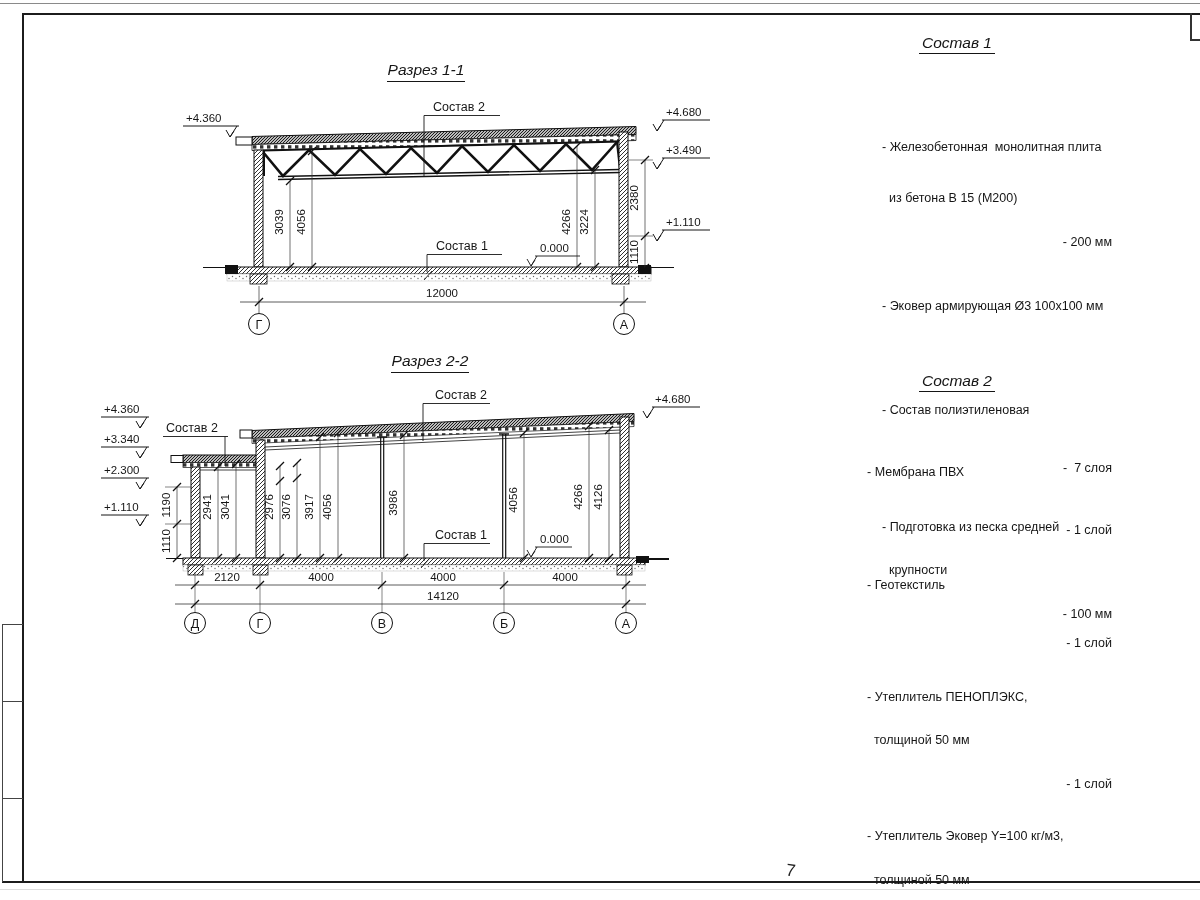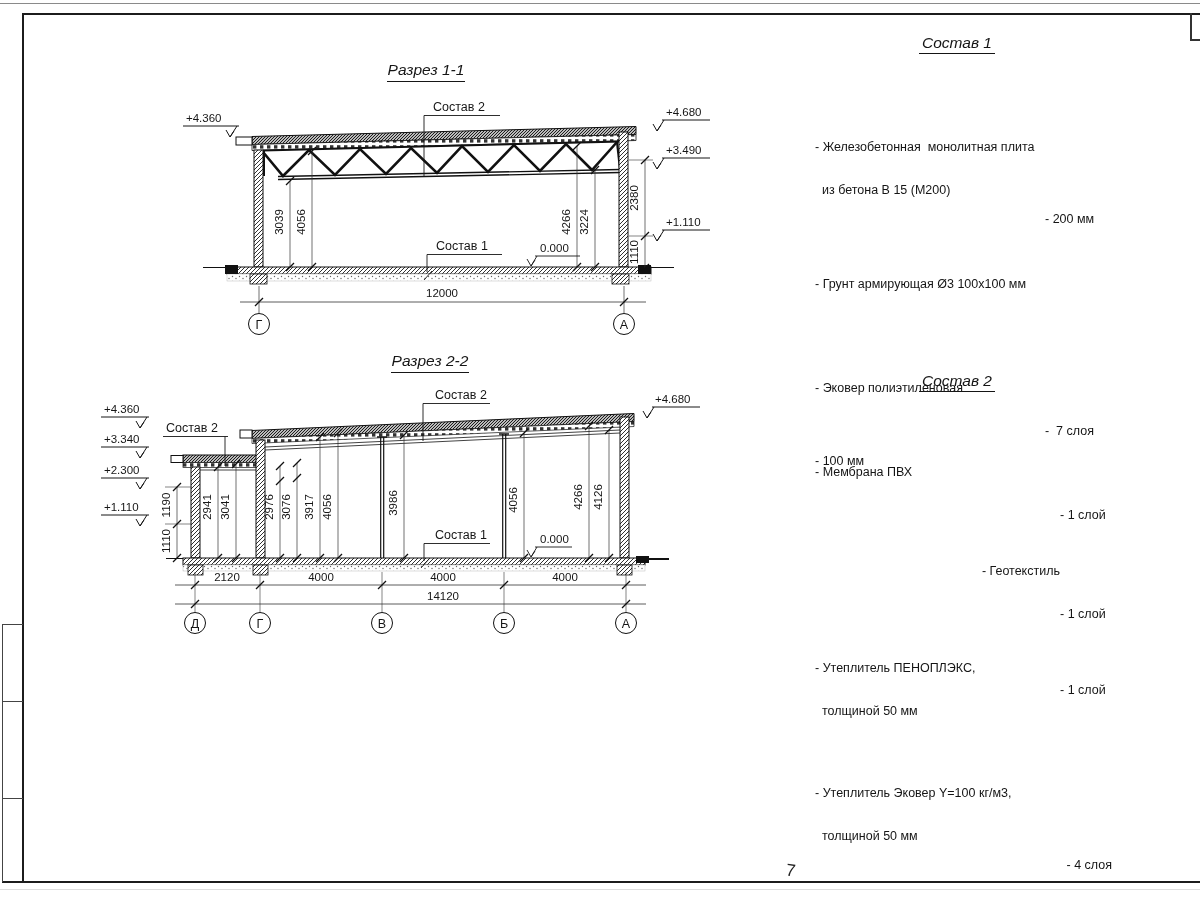--- a/index.html
+++ b/index.html
@@ -5,21 +5,21 @@
   html,body{margin:0;padding:0;background:#fff;}
   .sheet{position:relative;width:1200px;height:900px;background:#fff;overflow:hidden;
          font-family:"Liberation Sans",sans-serif;color:#1a1a1a;}
   .fl{position:absolute;background:#1c1c1c;}
   svg{position:absolute;font-family:"Liberation Sans",sans-serif;}
   svg text{fill:#161616;}
   .mat-list{position:absolute;width:310px;padding-left:13px;box-sizing:border-box;
             font-size:12.5px;line-height:1.16;color:#151515;}
   .mat-title{font-style:italic;font-size:15.5px;text-align:center;margin-left:-13px;}
   .mat-title span{border-bottom:1.2px solid #151515;padding:0 3px 2px;}
-  .mat-item{display:flex;align-items:flex-end;}
+  .mat-item{display:flex;align-items:flex-end;flex-direction:column;}
   .mat-name{white-space:pre-wrap;}
   .s1-name{width:230px;}
   .s2-name{width:245px;}
   .mat-val{white-space:pre;}
   .line:empty{display:none;}
   .mat-val:empty{display:none;}
   .pagemark{position:absolute;font-size:17px;color:#222;transform:rotate(8deg);}
 </style>
 </head>
 <body>
@@ -364,62 +364,66 @@
     </g>
   </svg>
 
   <div class="mat-list" style="left:802px;top:34px;">
     <div class="mat-title">
       <span>Состав 1</span>
     </div>
     <div class="mat-item" style="margin-top:59px;">
       <div class="mat-name s1-name">
         <div class="line">- Железобетонная  монолитная плита</div>
-        <div class="line" style="padding-left:7px;">из бетона В 15 (М200)</div>
+        <div class="line" style="padding-left:7px;margin-top:8px;">из бетона В 15 (М200)</div>
       </div>
       <div class="mat-val">- 200 мм</div>
     </div>
     <div class="mat-item" style="margin-top:21px;">
       <div class="mat-name s1-name">
-        <div class="line">- Грунт армирующая Ø3 100x100 мм</div>
+        <div class="line">- Эковер армирующая Ø3 100x100 мм</div>
         
       </div>
 
     </div>
     <div class="mat-item" style="margin-top:17px;">
       <div class="mat-name s1-name">
-        <div class="line">- Эковер полиэтиленовая</div>
+        <div class="line">- Состав полиэтиленовая</div>
         
       </div>
       <div class="mat-val">-  7 слоя</div>
     </div>
     <div class="mat-item" style="margin-top:15px;">
+      <div class="mat-name s1-name">
+        <div class="line">- Подготовка из песка средней</div>
+        <div class="line" style="padding-left:7px;">крупности</div>
+      </div>
       <div class="mat-val">- 100 мм</div>
     </div>
   </div>
 
   <div class="mat-list" style="left:802px;top:372px;">
     <div class="mat-title">
       <span>Состав 2</span>
     </div>
     <div class="mat-item" style="margin-top:46px;">
       <div class="mat-name s2-name">
         <div class="line">- Мембрана ПВХ</div>
         
       </div>
       <div class="mat-val">- 1 слой</div>
     </div>
-    <div class="mat-item" style="margin-top:12px;text-align:right;">
+    <div class="mat-item" style="margin-top:12px;">
       <div class="mat-name s2-name">
         <div class="line">- Геотекстиль</div>
         
       </div>
       <div class="mat-val">- 1 слой</div>
     </div>
-    <div class="mat-item" style="margin-top:10px;align-items:center;">
+    <div class="mat-item" style="margin-top:10px;">
       <div class="mat-name s2-name">
         <div class="line">- Утеплитель ПЕНОПЛЭКС,</div>
         <div class="line" style="padding-left:7px;">толщиной 50 мм</div>
       </div>
       <div class="mat-val">- 1 слой</div>
     </div>
     <div class="mat-item" style="margin-top:9px;gap:36px;">
       <div class="mat-name s2-name">
         <div class="line">- Утеплитель Эковер Y=100 кг/м3,</div>
         <div class="line" style="padding-left:7px;">толщиной 50 мм</div>

